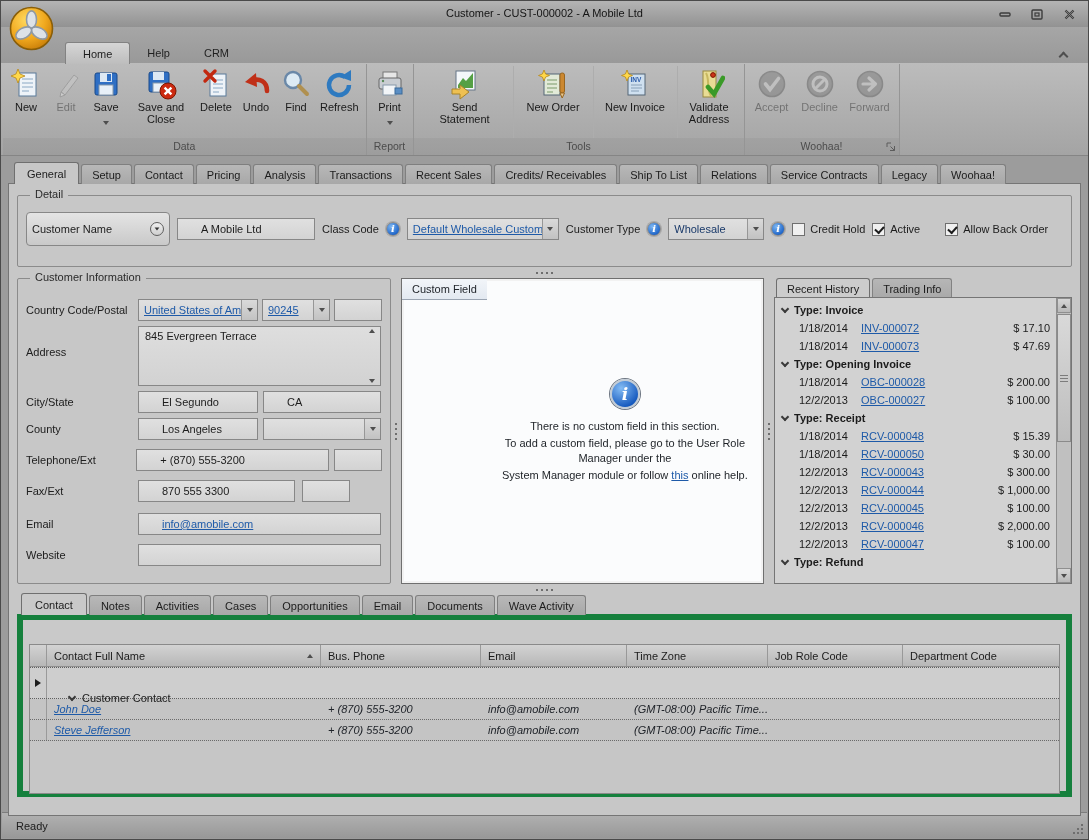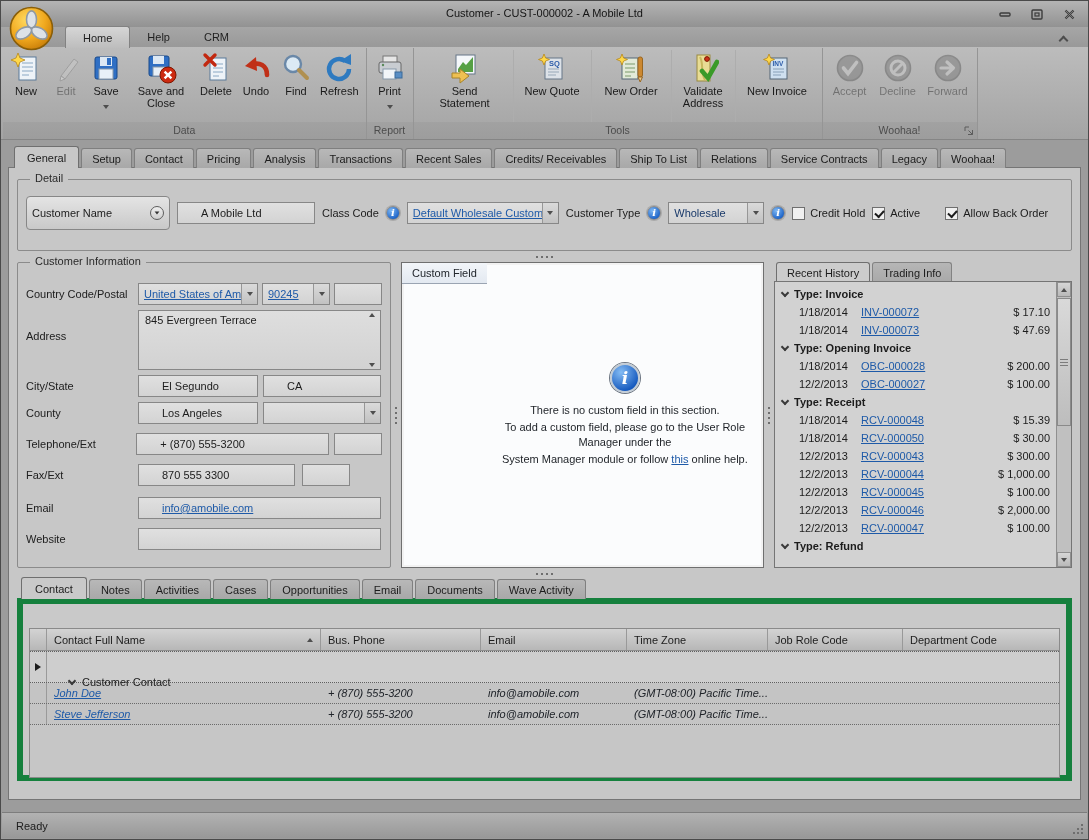--- a/index.html
+++ b/index.html
@@ -6,21 +6,21 @@
   *{box-sizing:border-box;}
   .window{width:1089px;height:840px;position:relative;background:#9c9c9c;border:1px solid #4a4a4a;
     font-family:"Liberation Sans",sans-serif;font-size:11px;color:#1c1c1c;overflow:hidden;}
   
   .titlebar{height:26px;background:linear-gradient(#b4b4b4,#929292);position:relative;}
   .title{position:absolute;left:0;right:0;top:6px;text-align:center;color:#141414;font-size:11px;}
   .win-controls{position:absolute;right:12px;top:7px;display:flex;gap:18px;}
   .wbtn{width:14px;height:12px;display:flex;align-items:center;justify-content:center;cursor:default;}
   .logo{position:absolute;left:7px;top:4px;width:47px;height:47px;z-index:9;}
   
-  .ribbon-tabrow{height:20px;background:linear-gradient(#a6a6a6,#999999);display:flex;align-items:flex-end;
+  .ribbon-tabrow{height:36px;background:linear-gradient(#a6a6a6,#999999);display:flex;align-items:flex-end;
     padding-left:64px;position:relative;}
   .rtab{padding:5px 17px 4px;color:#1f1f1f;}
   .rtab.active{background:linear-gradient(#d6d6d6,#bdbdbd);border:1px solid #828282;border-bottom:none;
     border-radius:3px 3px 0 0;margin-bottom:-1px;}
   .collapse{position:absolute;right:16px;bottom:5px;width:12px;height:8px;}
   .chev-up{display:inline-block;width:7px;height:7px;border-left:2px solid #4e4e4e;border-top:2px solid #4e4e4e;transform:rotate(45deg);}
   
   .ribbon{height:93px;background:linear-gradient(#bcbcbc,#a4a4a4);border-bottom:1px solid #858585;
     display:flex;align-items:stretch;padding:1px 2px 0;}
   .rgroup{display:flex;flex-direction:column;border-right:1px solid #959595;position:relative;}
@@ -312,64 +312,53 @@
         <div class="rbtn" style="width:96px">
           <span class="ricon">
             <svg viewBox="0 0 32 32" width="32" height="32">
                 <rect x="7" y="3" width="19" height="19" fill="#f4f7fa" stroke="#667788"></rect>
                 <path d="M9 17 L14 10 L17 13 L24 5 L24 20 L9 20 Z" fill="#55a045"></path>
                 <path d="M3 21 L11 21 L11 17 L20 24 L11 31 L11 26 L3 26 Z" fill="#eec052" stroke="#a8842a"></path>
               </svg>
           </span>
           <span class="rlabel">Send Statement</span>
         </div>
-        <div class="rbtn" style="width:78px">
-          <span class="ricon">
-            <svg viewBox="0 0 32 32" width="32" height="32">
-                <rect x="9" y="6" width="17" height="21" fill="#dde2e8" stroke="#667788"></rect>
-                <path d="M12 17h11M12 20h11M12 23h8" stroke="#98a8b8" fill="none"></path>
-                <text x="13" y="14" font-size="7.5" font-weight="bold" fill="#2a5aa8">SQ</text>
-                <path d="M8 2 L9.6 6 L13.5 7.5 L9.6 9 L8 13 L6.4 9 L2.5 7.5 L6.4 6 Z" fill="#ffd84a" stroke="#b8881a" stroke-width="0.8"></path>
-              </svg>
-          </span>
-          <span class="rlabel">New Quote</span>
-        </div>
         <div class="rbtn" style="width:80px">
           <span class="ricon">
             <svg viewBox="0 0 32 32" width="32" height="32">
                 <rect x="7" y="6" width="16" height="21" fill="#e2ead8" stroke="#556677"></rect>
                 <path d="M10 12h10M10 16h10M10 20h10M10 24h6" stroke="#7a9a6a" fill="none"></path>
                 <rect x="23" y="5" width="4.5" height="20" rx="2" fill="#cc8830" stroke="#996620"></rect>
                 <path d="M23 25 L25.2 30 L27.5 25 Z" fill="#e8c890" stroke="#996620"></path>
                 <path d="M7 2 L8.6 6 L12.5 7.5 L8.6 9 L7 13 L5.4 9 L1.5 7.5 L5.4 6 Z" fill="#ffd84a" stroke="#b8881a" stroke-width="0.8"></path>
               </svg>
           </span>
           <span class="rlabel">New Order</span>
         </div>
+        <div class="rbtn" style="width:84px">
+          <span class="ricon">
+            <svg viewBox="0 0 32 32" width="32" height="32">
+                <rect x="9" y="6" width="17" height="21" fill="#cfe0f0" stroke="#556677"></rect>
+                <path d="M12 17h11M12 20h11M12 23h8" stroke="#88a0b8" fill="none"></path>
+                <text x="11.5" y="14" font-size="6.5" font-weight="bold" fill="#2a5aa8">INV</text>
+                <path d="M8 2 L9.6 6 L13.5 7.5 L9.6 9 L8 13 L6.4 9 L2.5 7.5 L6.4 6 Z" fill="#ffd84a" stroke="#b8881a" stroke-width="0.8"></path>
+              </svg>
+          </span>
+          <span class="rlabel">New Invoice</span>
+        </div>
         <div class="rbtn" style="width:64px">
           <span class="ricon">
             <svg viewBox="0 0 32 32" width="32" height="32">
                 <rect x="10" y="3" width="13" height="26" fill="#e8dc94" stroke="#998a40"></rect>
                 <path d="M13 5 C17 12 13 19 18 28" stroke="#c8b860" fill="none" stroke-width="2"></path>
                 <circle cx="20" cy="7" r="2.4" fill="#cc3318" stroke="#7d1600"></circle>
                 <path d="M15 19 L21 26 L30 10" fill="none" stroke="#3a9a28" stroke-width="4.6" stroke-linecap="round"></path>
               </svg>
           </span>
           <span class="rlabel">Validate Address</span>
-        </div>
-        <div class="rbtn" style="width:84px">
-          <span class="ricon">
-            <svg viewBox="0 0 32 32" width="32" height="32">
-                <rect x="9" y="6" width="17" height="21" fill="#cfe0f0" stroke="#556677"></rect>
-                <path d="M12 17h11M12 20h11M12 23h8" stroke="#88a0b8" fill="none"></path>
-                <text x="11.5" y="14" font-size="6.5" font-weight="bold" fill="#2a5aa8">INV</text>
-                <path d="M8 2 L9.6 6 L13.5 7.5 L9.6 9 L8 13 L6.4 9 L2.5 7.5 L6.4 6 Z" fill="#ffd84a" stroke="#b8881a" stroke-width="0.8"></path>
-              </svg>
-          </span>
-          <span class="rlabel">New Invoice</span>
         </div>
       </div>
       <div class="rgroup-label">Tools</div>
     </div>
 
     <div class="rgroup">
       <div class="rgroup-buttons">
         <div class="rbtn disabled" style="width:48px">
           <span class="ricon">
             <svg viewBox="0 0 32 32" width="32" height="32">

